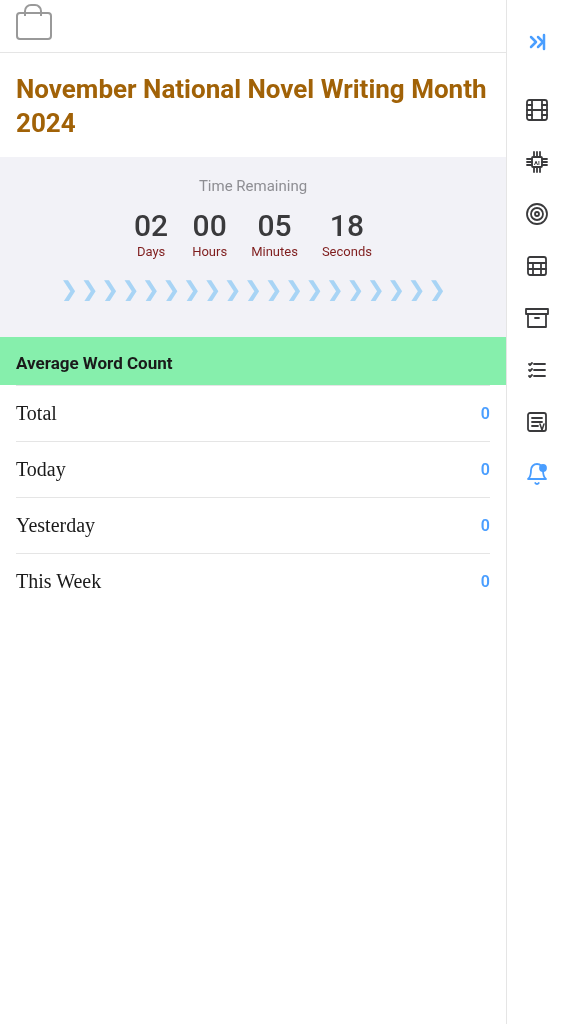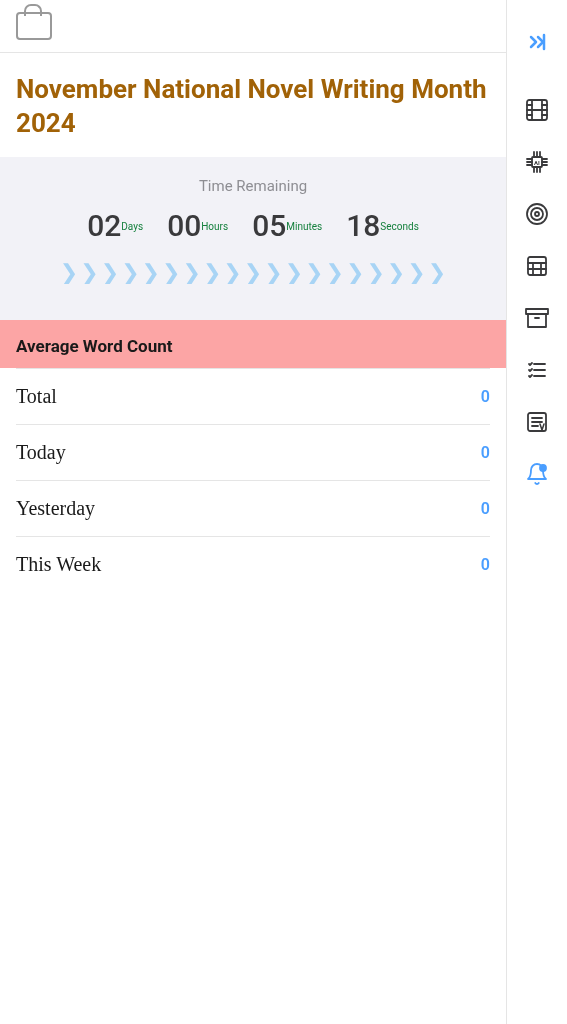--- a/index.html
+++ b/index.html
@@ -109,34 +109,34 @@
 
     .timer-display {
       display: flex;
       justify-content: center;
       gap: 24px;
       margin-bottom: 20px;
     }
 
     .timer-unit {
       display: flex;
-      flex-direction: row;
+      flex-direction: column;
       align-items: center;
     }
 
     .timer-value {
       font-size: 30px;
       font-weight: 500;
       color: #3a3a3c;
       line-height: 1.1;
     }
 
     .timer-unit-label {
-      font-size: 10px;
-      color: #15803d;
+      font-size: 13px;
+      color: #7f1d1d;
       margin-top: 2px;
     }
 
     
     .progress-chevrons {
       display: flex;
       align-items: center;
       justify-content: center;
       gap: 2px;
       margin-bottom: 16px;
@@ -162,21 +162,21 @@
       color: #3a3a3c;
     }
 
     .goal-target {
       color: #4a9eff;
     }
 
     
     .avg-section {
       padding: 16px 16px 8px 16px;
-      background: #fca5a5;
+      background: #86efac;
     }
 
     .avg-title {
       font-size: 17px;
       font-weight: 700;
       color: #1a1a1a;
       margin-bottom: 4px;
     }
 
     

